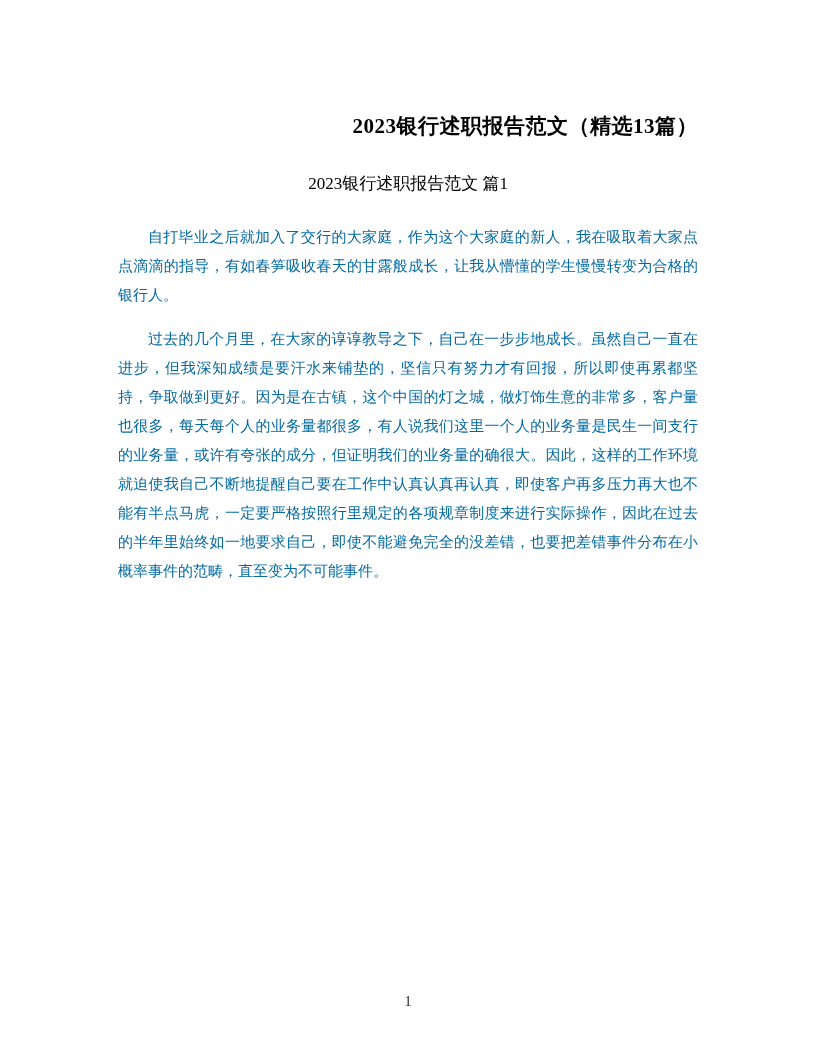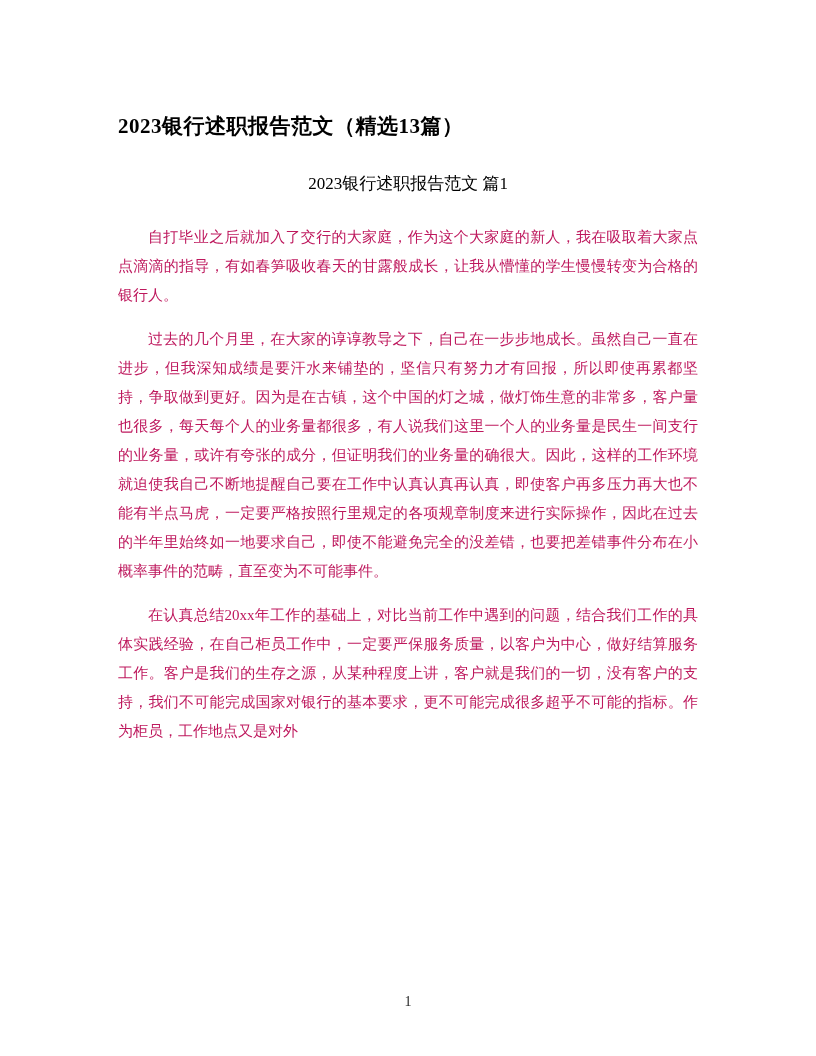--- a/index.html
+++ b/index.html
@@ -15,39 +15,39 @@
     margin: 0 auto;
     background: #ffffff;
     font-family: "Liberation Serif", "DejaVu Serif", serif;
     color: #1f1f1f;
     padding: 112px 118px 0 118px;
     overflow: hidden;
   }
   .doc-title {
     font-size: 21px;
     font-weight: bold;
-    text-align: left;
+    text-align: right;
     margin: 0 0 32px 0;
     color: #000000;
     letter-spacing: 0.5px;
   }
   .doc-subtitle {
     font-size: 17px;
     font-weight: normal;
     text-align: center;
     margin: 0 0 28px 0;
     color: #000000;
   }
   .doc-paragraph {
     font-size: 15px;
     line-height: 29px;
     text-align: justify;
     text-indent: 2em;
     margin: 0 0 15px 0;
-    color: #be185d;
+    color: #0369a1;
     word-break: break-all;
   }
   .page-number {
     position: absolute;
     bottom: 46px;
     left: 0;
     width: 100%;
     text-align: center;
     font-size: 14px;
     color: #262626;
@@ -59,16 +59,15 @@
 <div class="page">
   <h1 class="doc-title">2023银行述职报告范文（精选13篇）</h1>
 
   <h2 class="doc-subtitle">2023银行述职报告范文 篇1</h2>
 
   <p class="doc-paragraph">自打毕业之后就加入了交行的大家庭，作为这个大家庭的新人，我在吸取着大家点点滴滴的指导，有如春笋吸收春天的甘露般成长，让我从懵懂的学生慢慢转变为合格的银行人。</p>
 
   <p class="doc-paragraph">过去的几个月里，在大家的谆谆教导之下，自己在一步步地成长。虽然自己一直在进步，但我深知成绩是要汗水来铺垫的，坚信只有努力才有回报，所以即使再累都坚持，争取做到更好。因为是在古镇，这个中国的灯之城，做灯饰生意的非常多，客户量也很多，每天每个人的业务量都很多，有人说我们这里一个人的业务量是民生一间支行的业务量，或许有夸张的成分，但证明我们的业务量的确很大。因此，这样的工作环境就迫使我自己不断地提醒自己要在工作中认真认真再认真，即使客户再多压力再大也不能有半点马虎，一定要严格按照行里规定的各项规章制度来进行实际操作，因此在过去的半年里始终如一地要求自己，即使不能避免完全的没差错，也要把差错事件分布在小概率事件的范畴，直至变为不可能事件。</p>
 
 
-  <p class="doc-paragraph">在认真总结20xx年工作的基础上，对比当前工作中遇到的问题，结合我们工作的具体实践经验，在自己柜员工作中，一定要严保服务质量，以客户为中心，做好结算服务工作。客户是我们的生存之源，从某种程度上讲，客户就是我们的一切，没有客户的支持，我们不可能完成国家对银行的基本要求，更不可能完成很多超乎不可能的指标。作为柜员，工作地点又是对外</p>
 
   <div class="page-number">1</div>
 </div>
 
 </body></html>

